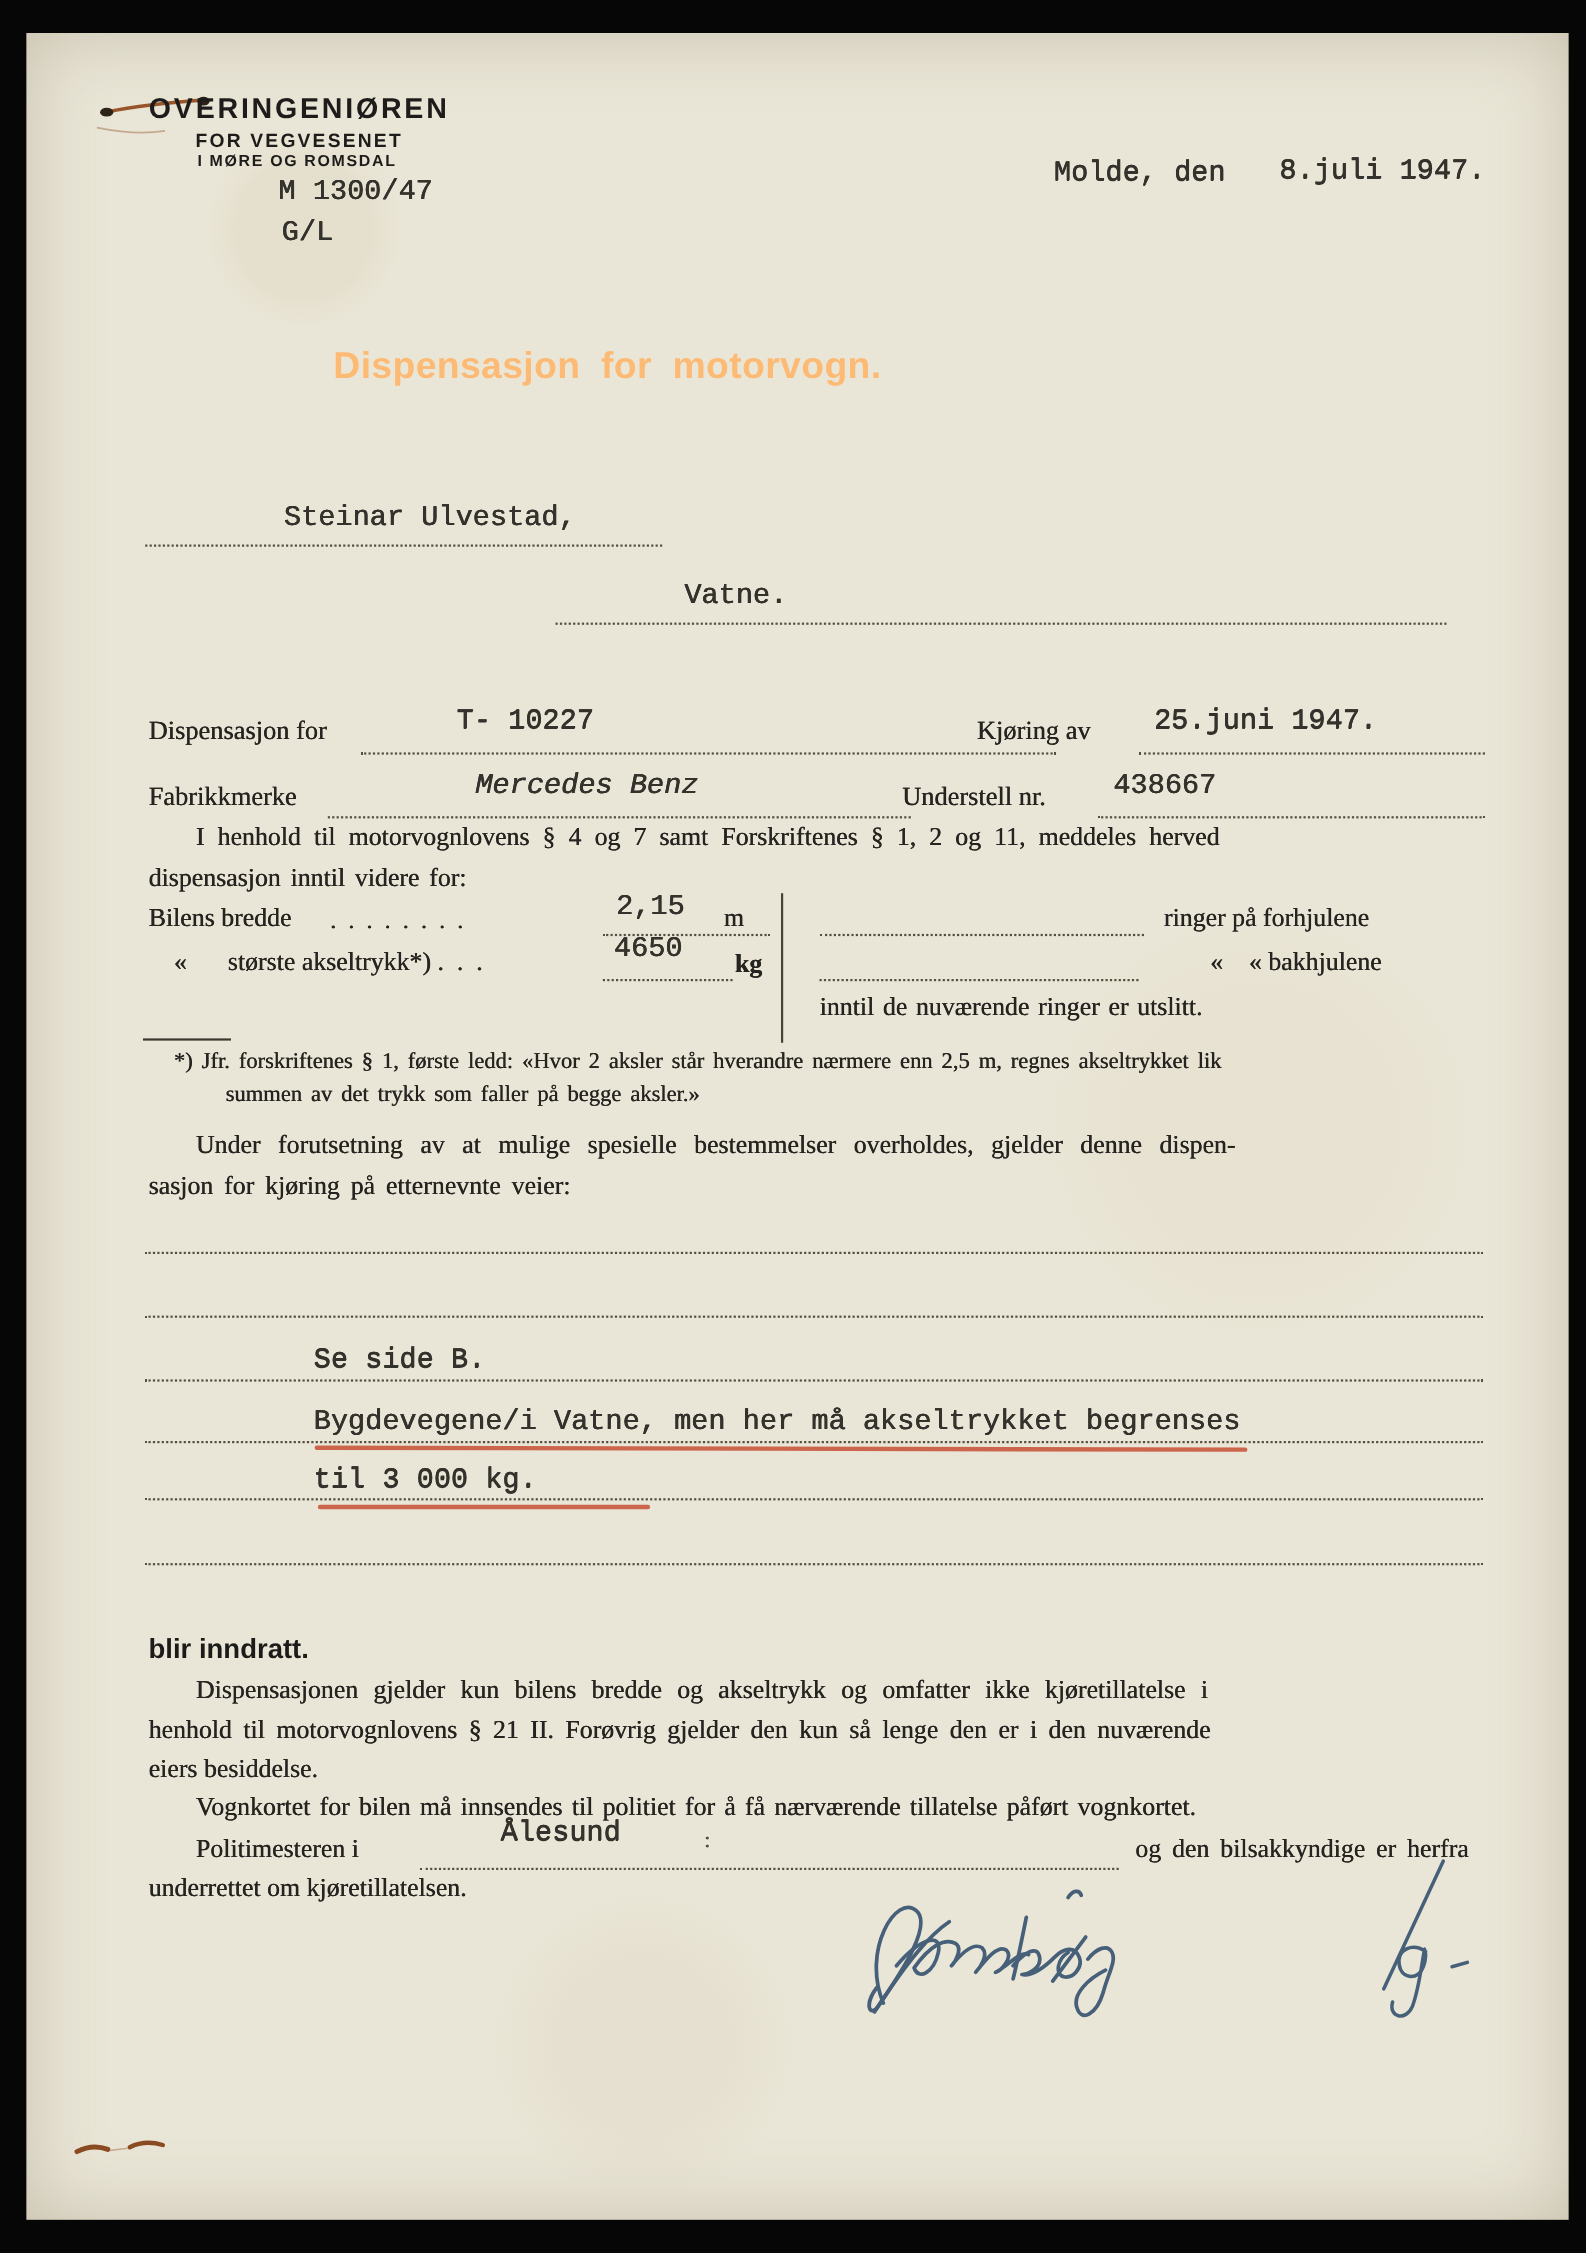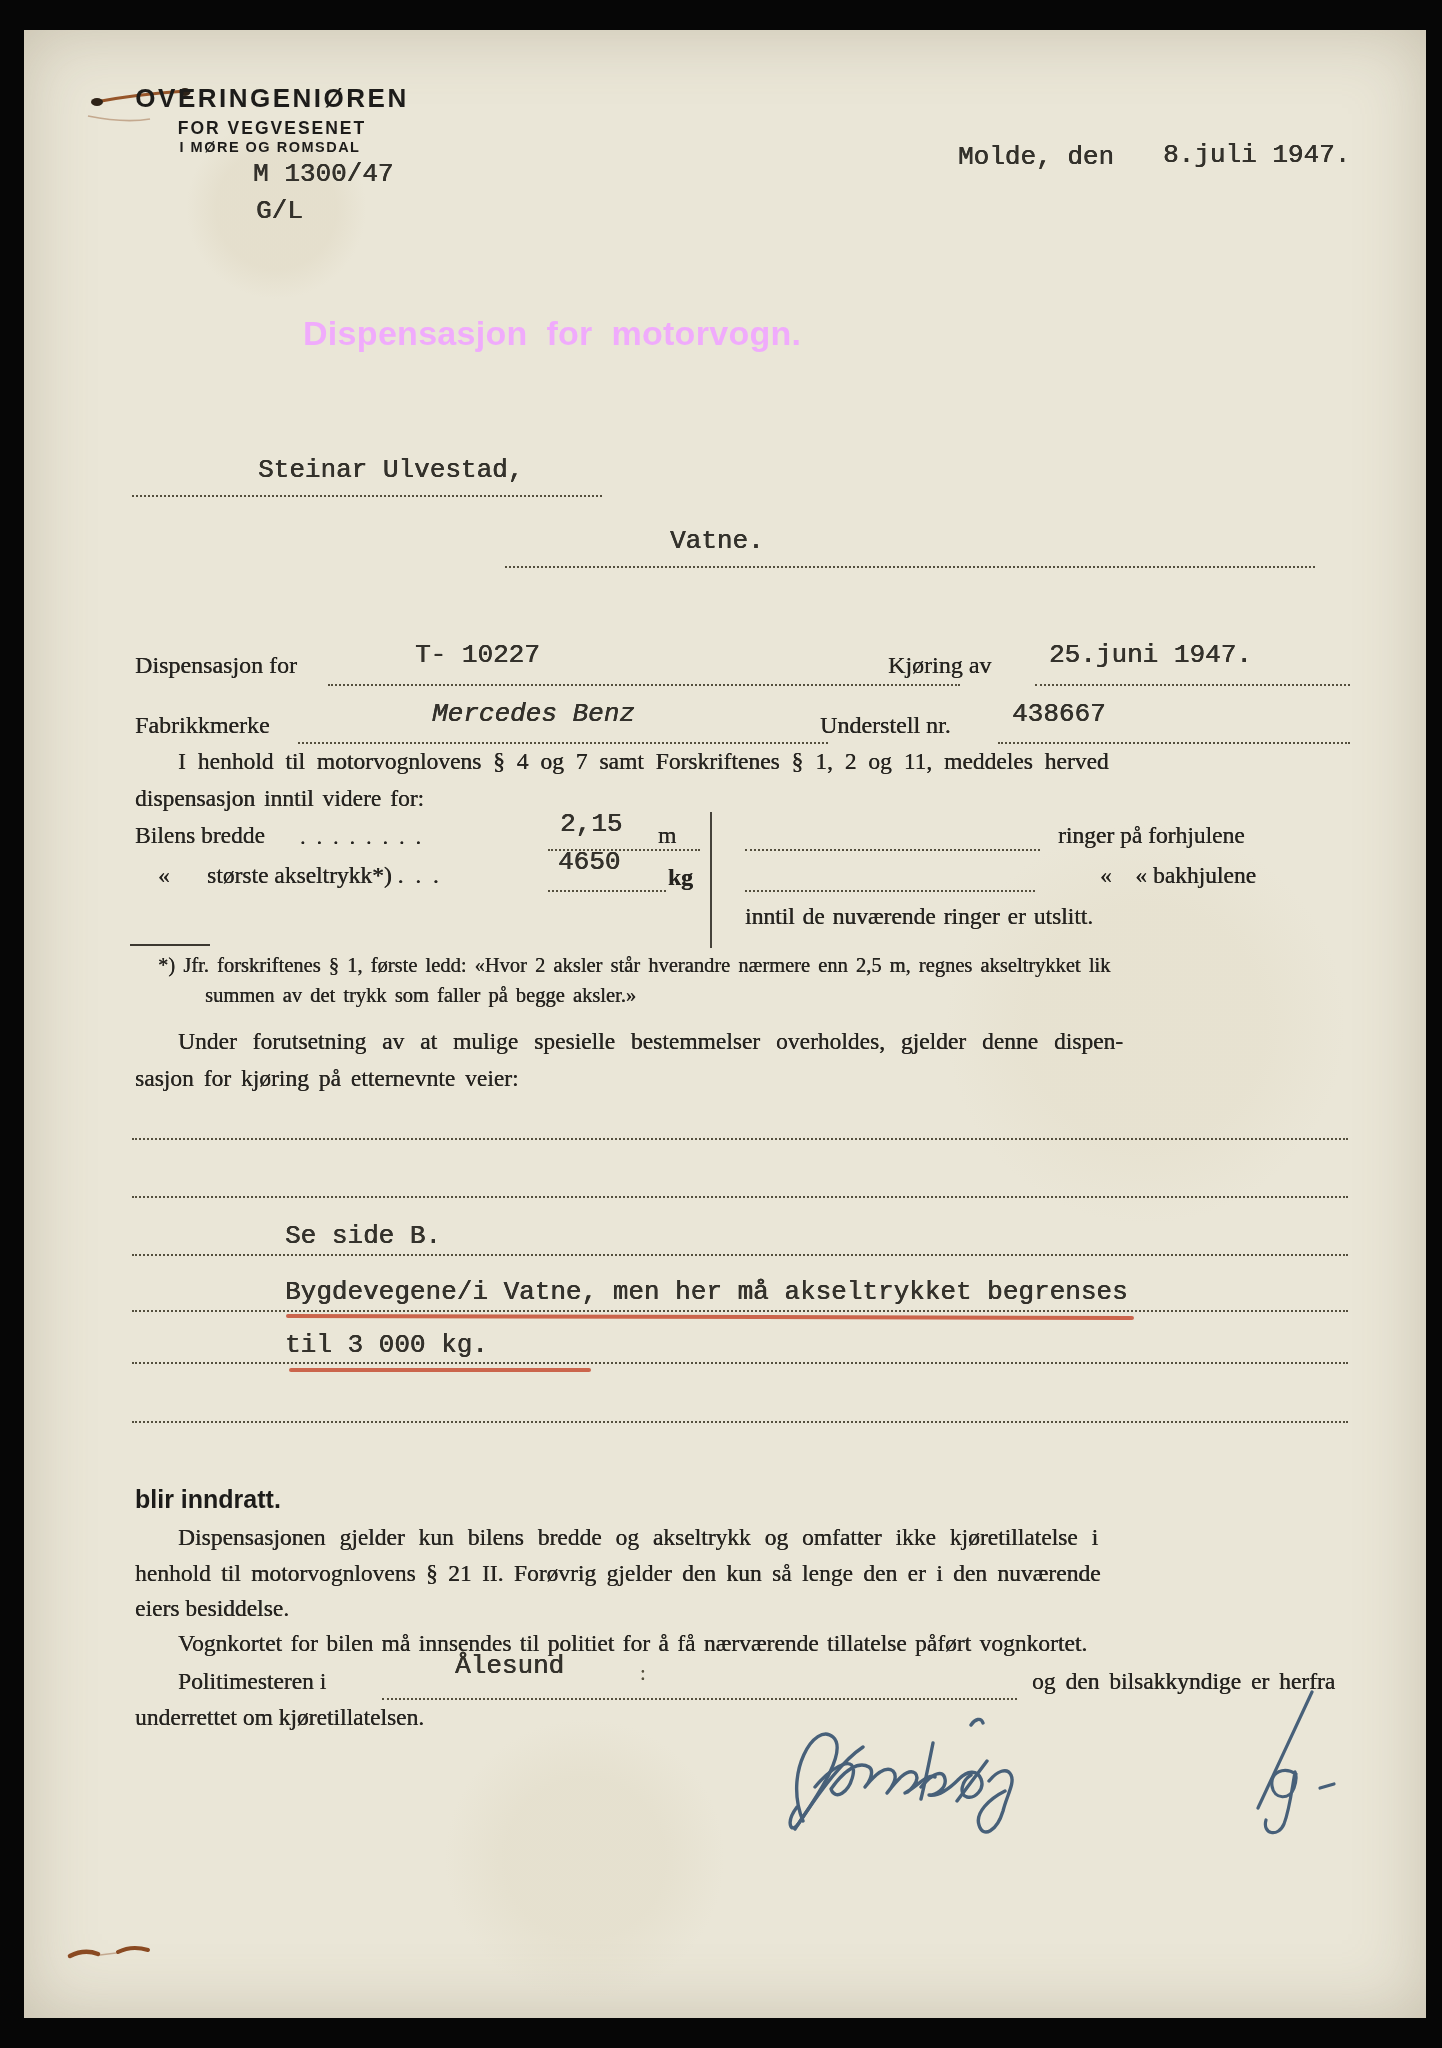--- a/index.html
+++ b/index.html
@@ -39,25 +39,25 @@
   <div class="abs sans ctr" style="left:272px;top:84px;font-size:26px;font-weight:700;letter-spacing:2.5px;">OVERINGENIØREN</div>
   <div class="abs sans ctr" style="left:272px;top:118px;font-size:17.5px;font-weight:700;letter-spacing:2px;">FOR VEGVESENET</div>
   <div class="abs sans ctr" style="left:270px;top:139px;font-size:14.5px;font-weight:700;letter-spacing:1.5px;">I MØRE OG ROMSDAL</div>
 
   <div class="abs mono" style="left:253px;top:160px;font-size:26px;">M 1300/47</div>
   <div class="abs mono" style="left:256px;top:197px;font-size:26px;">G/L</div>
 
   <div class="abs mono" style="left:958px;top:143px;font-size:26px;">Molde, den</div>
   <div class="abs mono" style="left:1163px;top:141px;font-size:26px;">8.juli 1947.</div>
 
-  <div class="abs sans" style="left:303px;top:314px;font-size:34px;font-weight:700;word-spacing:9px;color:#f0abfc;letter-spacing:.3px;">Dispensasjon for motorvogn.</div>
+  <div class="abs sans" style="left:303px;top:314px;font-size:34px;font-weight:700;word-spacing:9px;color:#fdba74;letter-spacing:.3px;">Dispensasjon for motorvogn.</div>
 
   <div class="abs mono" style="left:258px;top:456px;font-size:26px;">Steinar Ulvestad,</div>
   <div class="dot" style="left:132px;top:495px;width:470px;"></div>
-  <div class="abs mono" style="left:622px;top:527px;font-size:26px;margin-left:48px;">Vatne.</div>
+  <div class="abs mono" style="left:622px;top:527px;font-size:26px;">Vatne.</div>
   <div class="dot" style="left:505px;top:566px;width:810px;"></div>
 
   <div class="abs serif" style="left:135px;top:652px;font-size:24px;">Dispensasjon for</div>
   <div class="abs mono" style="left:415px;top:641px;font-size:26px;">T- 10227</div>
   <div class="dot" style="left:328px;top:684px;width:632px;"></div>
   <div class="abs serif" style="left:888px;top:652px;font-size:24px;">Kjøring av</div>
   <div class="abs mono" style="left:1049px;top:641px;font-size:26px;">25.juni 1947.</div>
   <div class="dot" style="left:1035px;top:684px;width:315px;"></div>
 
   <div class="abs serif" style="left:135px;top:712px;font-size:24px;">Fabrikkmerke</div>

